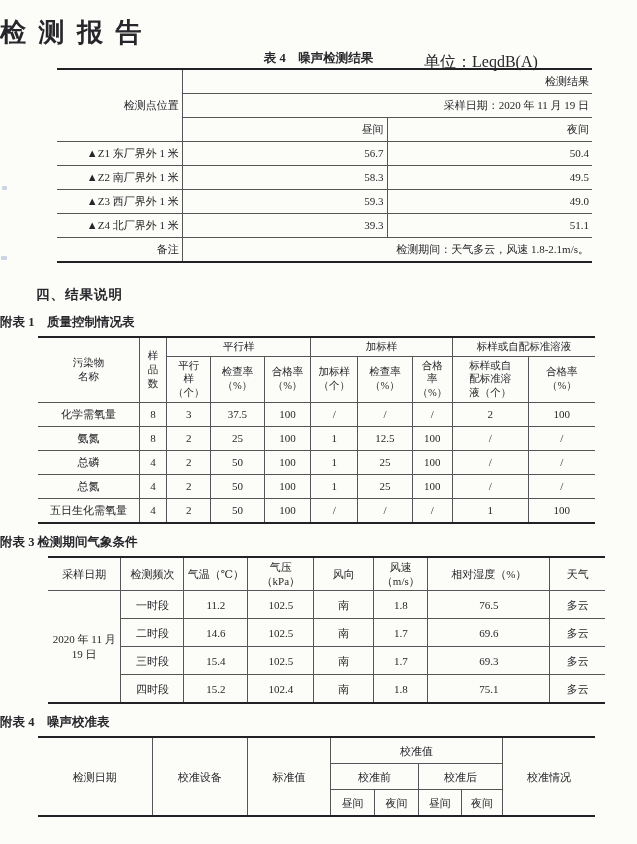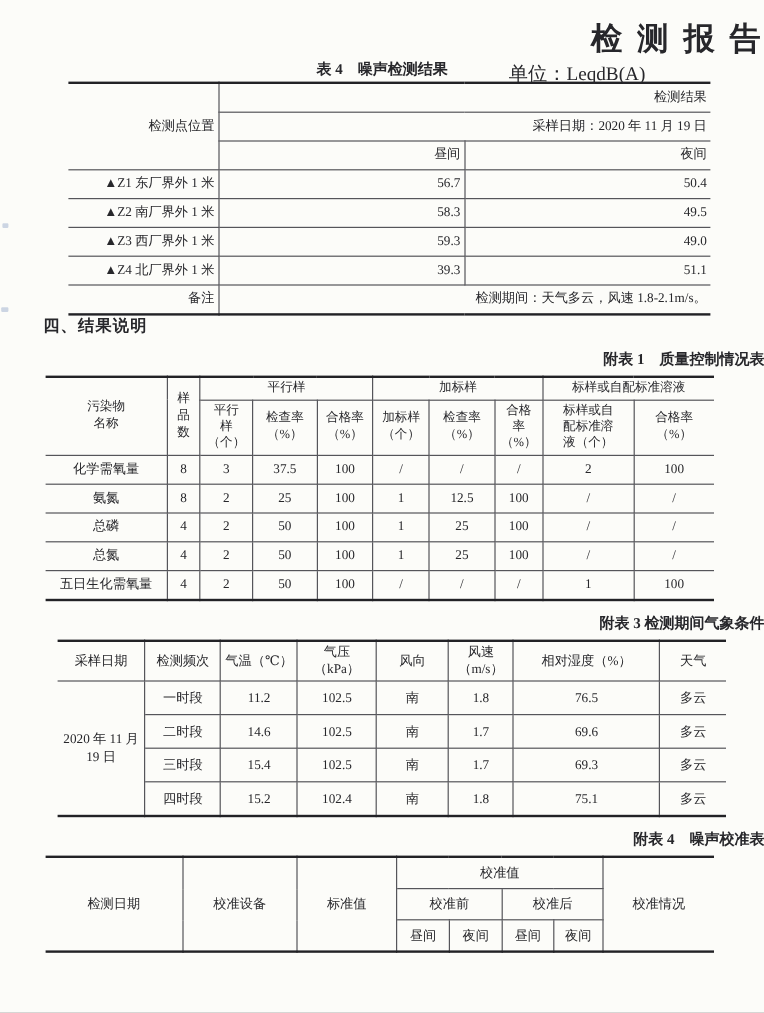--- a/index.html
+++ b/index.html
@@ -2,36 +2,36 @@
 <html><head>
 <meta charset="utf-8">
 <style>
   html,body{margin:0;padding:0;background:#9a9a9a;}
   .page{
     width:637px;height:844px;position:relative;margin:0 auto;
     background:#fcfcf9;color:#27272b;overflow:hidden;
     font-family:"Liberation Serif","DejaVu Serif",serif;
   }
   .page-header{display:flex;justify-content:space-between;padding:19px 60px 0 62px;font-size:11.5px;}
-  .report-title{text-align:right;margin-top:15px;font-size:26px;font-weight:bold;letter-spacing:3px;}
+  .report-title{text-align:left;margin-top:15px;font-size:26px;font-weight:bold;letter-spacing:3px;}
   .caption-row{position:relative;margin-top:0;height:17px;}
   .caption-center{position:absolute;left:0;right:0;text-align:center;font-weight:bold;font-size:12.5px;}
   .unit-label{position:absolute;left:424px;top:2px;font-size:16px;}
   .tbl{border-collapse:collapse;table-layout:fixed;
        border-top:2.5px solid #222226;border-bottom:2.5px solid #222226;
        border-left-style:hidden;border-right-style:hidden;}
   .tbl td{border:1px solid #55555a;text-align:center;vertical-align:middle;
           font-size:11px;line-height:1.3;padding:2px 3px;overflow:hidden;}
   .pre{white-space:pre-line;}
   .al{text-align:left;padding-left:6px;}
   .noise-table{width:535px;margin:1px 0 0 57px;}
   .noise-table td{height:19px;text-align:right;}
-  .section-heading{margin:0 0 0 36px;font-family:Liberation Mono, monospace;
+  .section-heading{margin:23px 0 0 36px;font-family:Liberation Mono, monospace;
                    font-weight:bold;font-size:13.5px;letter-spacing:1px;}
-  .appx-caption{text-align:right;font-weight:bold;font-size:12.5px;margin-top:10px;padding-left:47px;}
+  .appx-caption{text-align:left;font-weight:bold;font-size:12.5px;margin-top:10px;}
   .qc-table{width:557px;margin:5px 0 0 38px;}
   .qc-table td{font-size:10.5px;}
   .qc-table tr.data td{height:19px;font-size:11px;}
   .weather-table{width:557px;margin:5px 0 0 48px;}
   .weather-table td{height:23px;}
   .calib-table{width:557px;margin:5px 0 0 38px;}
   .calib-table td{height:21px;}
   .speck{position:absolute;background:#b8c4da;opacity:.7;border-radius:1px;}
 </style>
 </head>

